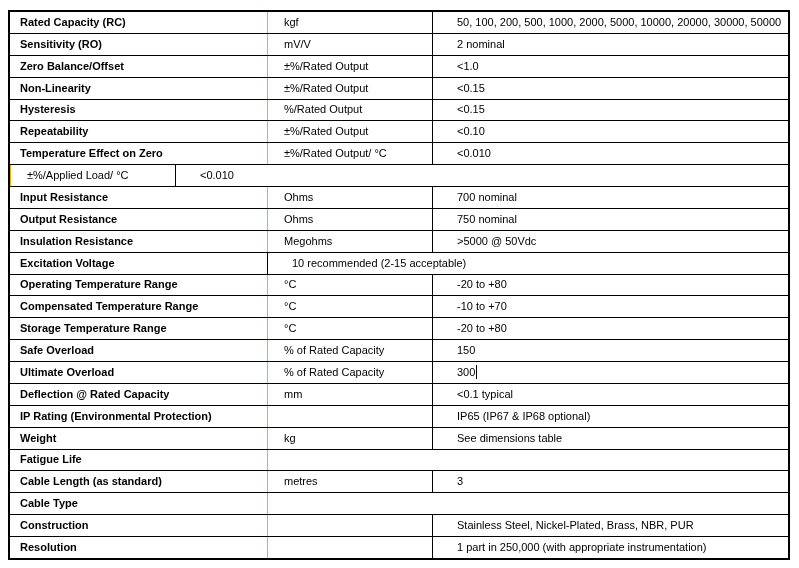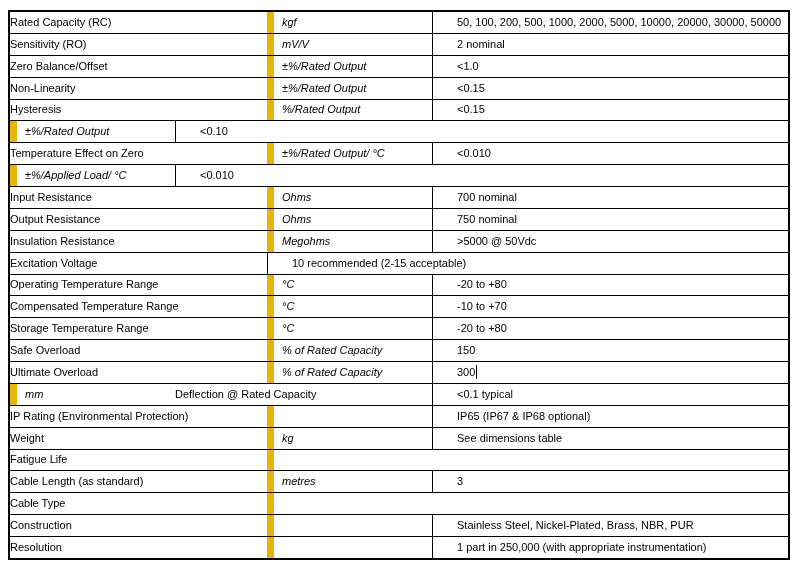--- a/index.html
+++ b/index.html
@@ -38,22 +38,22 @@
   .tr:first-child { border-top: none; }
   .td {
     display: flex;
     align-items: center;
     box-sizing: border-box;
     white-space: nowrap;
     overflow: hidden;
     font-size: 11px;
     line-height: 1;
   }
-  .c1 { width: 257px; padding-left: 0; }
-  .c2 { width: 165px; border-left: 7px solid #eab308; padding-left: 8px; font-style: italic; }
+  .c1 { width: 257px; padding-left: 10px; font-weight: bold; }
+  .c2 { width: 165px; border-left: 1px solid #eab308; padding-left: 16px; }
   .c3 { flex: 1; border-left: 1px solid #000000; padding-left: 24px; }
   .cell-text { display: inline-block; }
   .caret {
     display: inline-block;
     width: 1px;
     height: 14px;
     background: #000000;
     margin-left: 1px;
     vertical-align: middle;
   }
@@ -122,20 +122,23 @@
     <div class="td c2">
       <span class="cell-text">%/Rated Output</span>
     </div>
     <div class="td c3">
       <span class="cell-text">&lt;0.15</span>
 
     </div>
   </div>
 
   <div class="tr">
+    <div class="td c1">
+      <span class="cell-text">Repeatability</span>
+    </div>
     <div class="td c2">
       <span class="cell-text">±%/Rated Output</span>
     </div>
     <div class="td c3">
       <span class="cell-text">&lt;0.10</span>
 
     </div>
   </div>
 
   <div class="tr">
@@ -269,25 +272,25 @@
     <div class="td c2">
       <span class="cell-text">% of Rated Capacity</span>
     </div>
     <div class="td c3">
       <span class="cell-text">300</span>
       <span class="caret"></span>
     </div>
   </div>
 
   <div class="tr">
+    <div class="td c1">
+      <span class="cell-text">Deflection @ Rated Capacity</span>
+    </div>
     <div class="td c2">
       <span class="cell-text">mm</span>
-    </div>
-    <div class="td c1">
-      <span class="cell-text">Deflection @ Rated Capacity</span>
     </div>
     <div class="td c3">
       <span class="cell-text">&lt;0.1 typical</span>
 
     </div>
   </div>
 
   <div class="tr">
     <div class="td c1">
       <span class="cell-text">IP Rating (Environmental Protection)</span>

